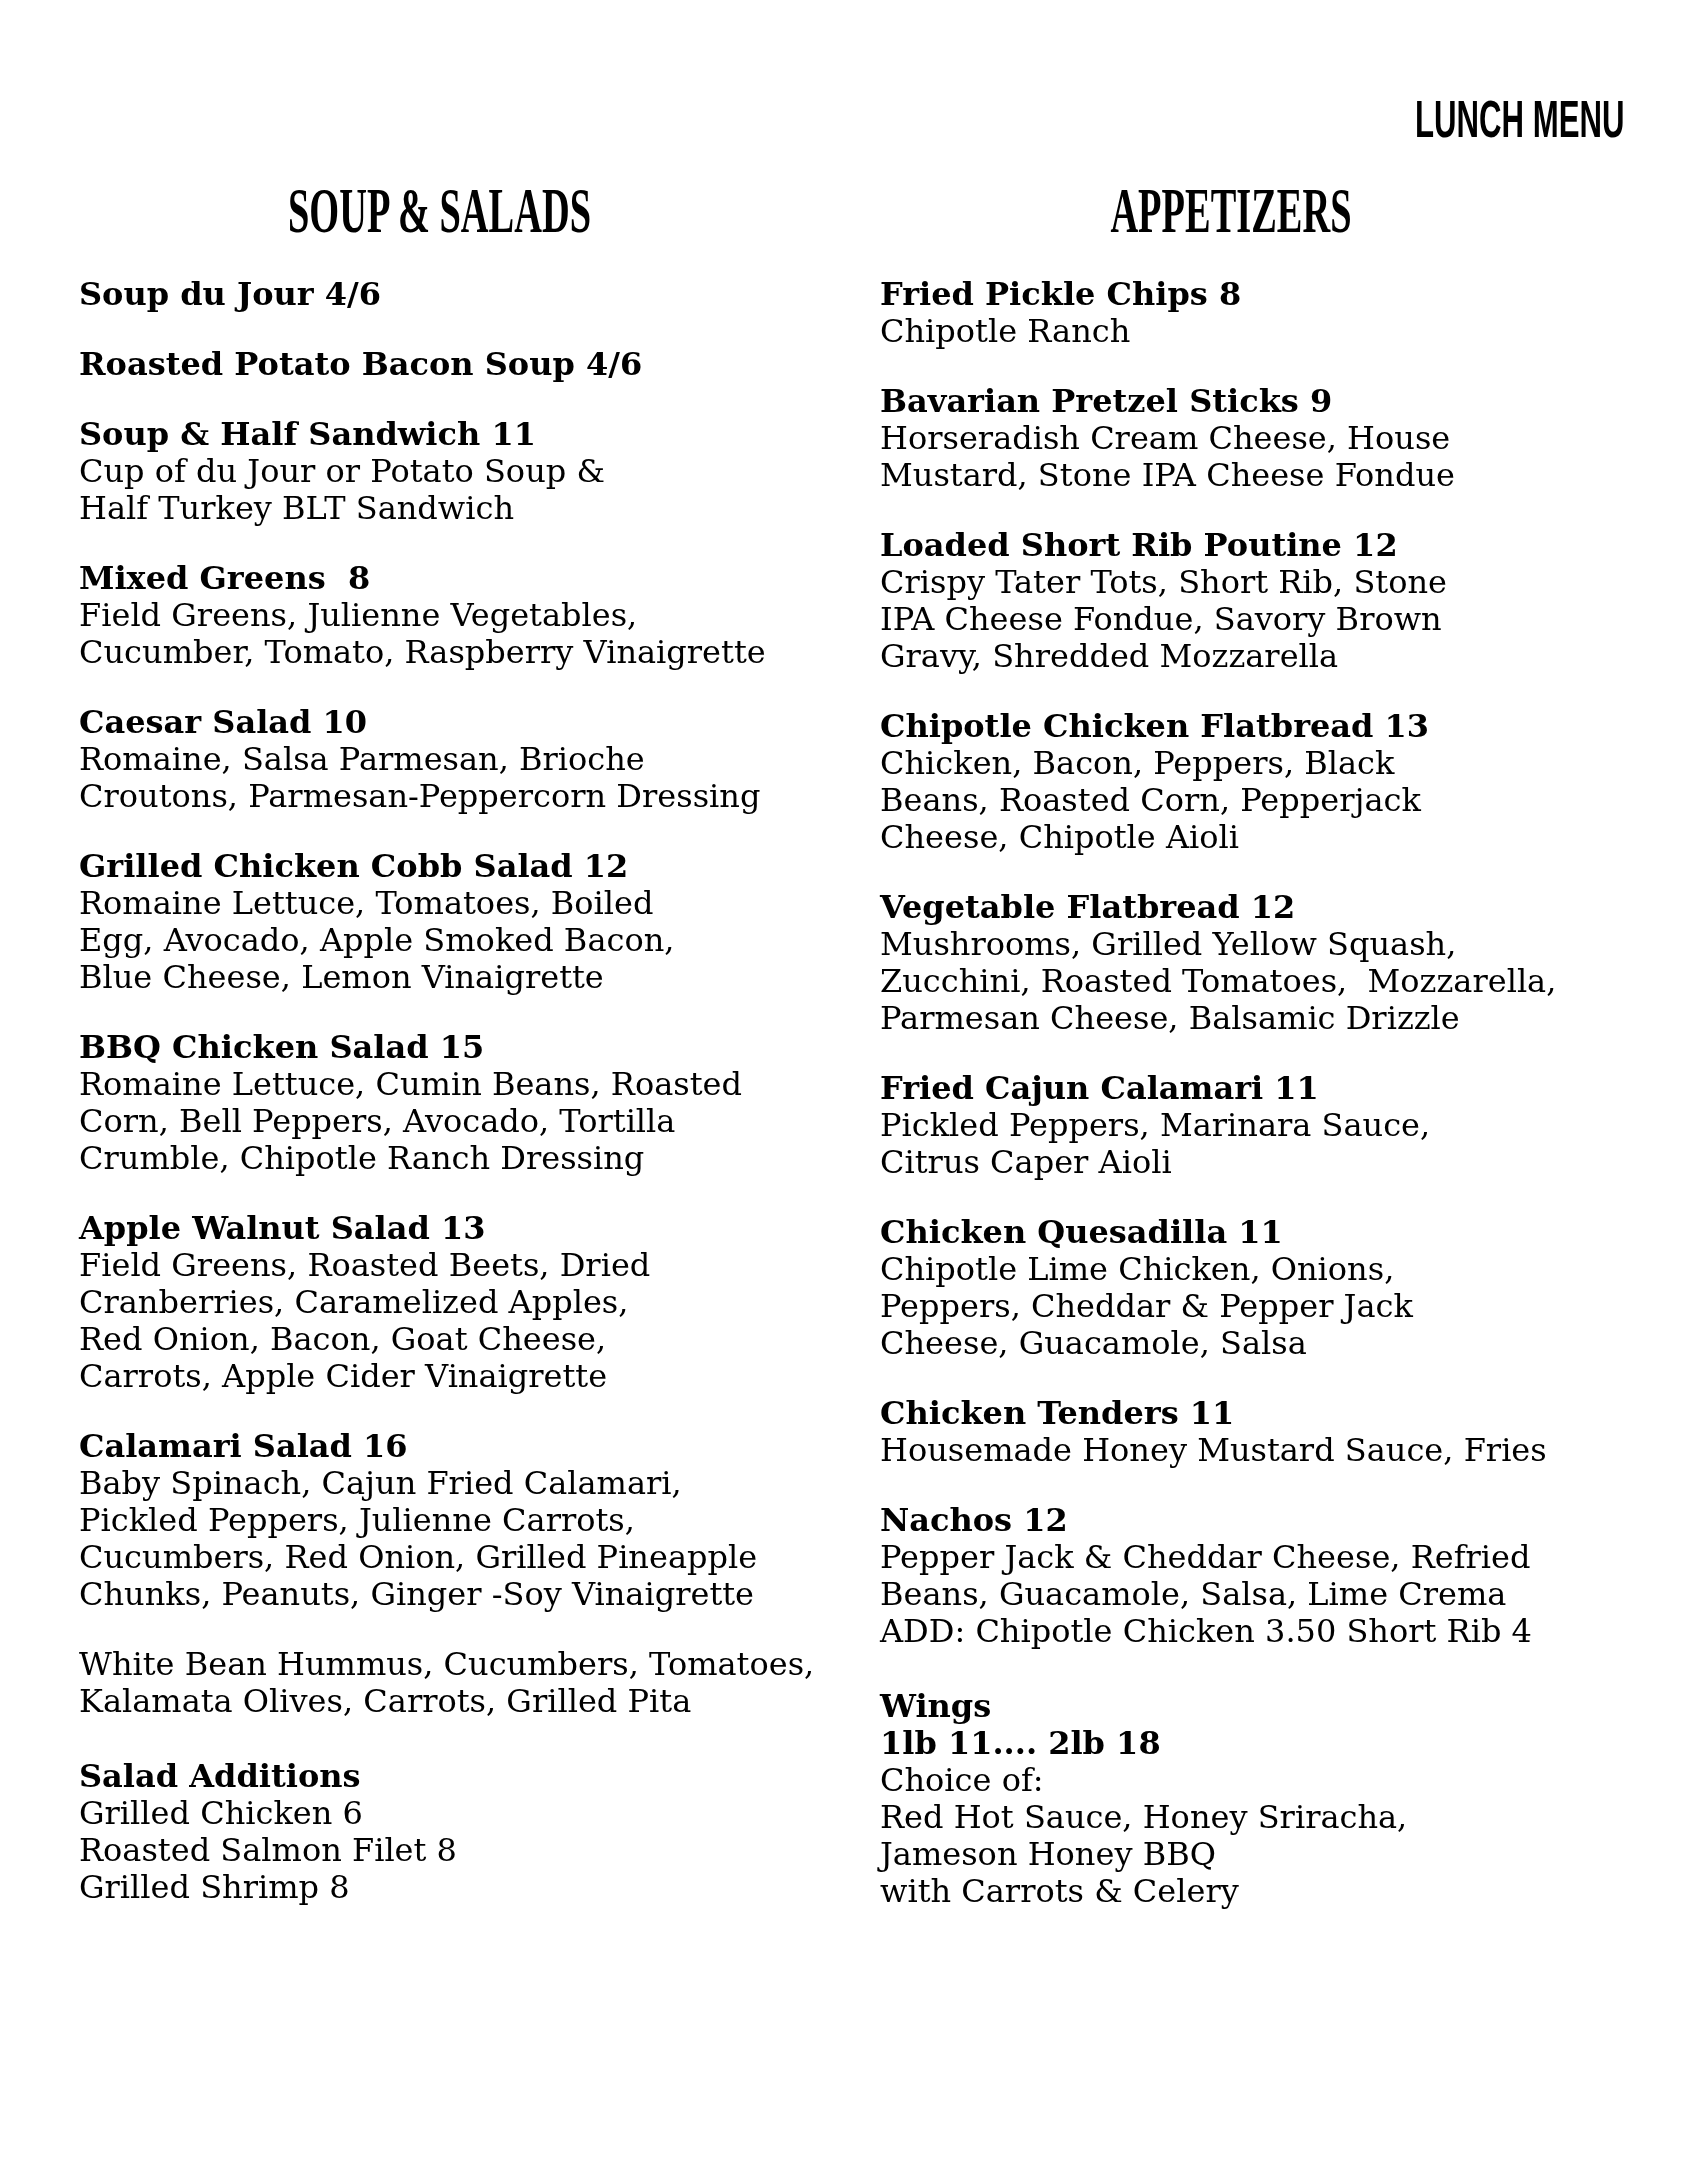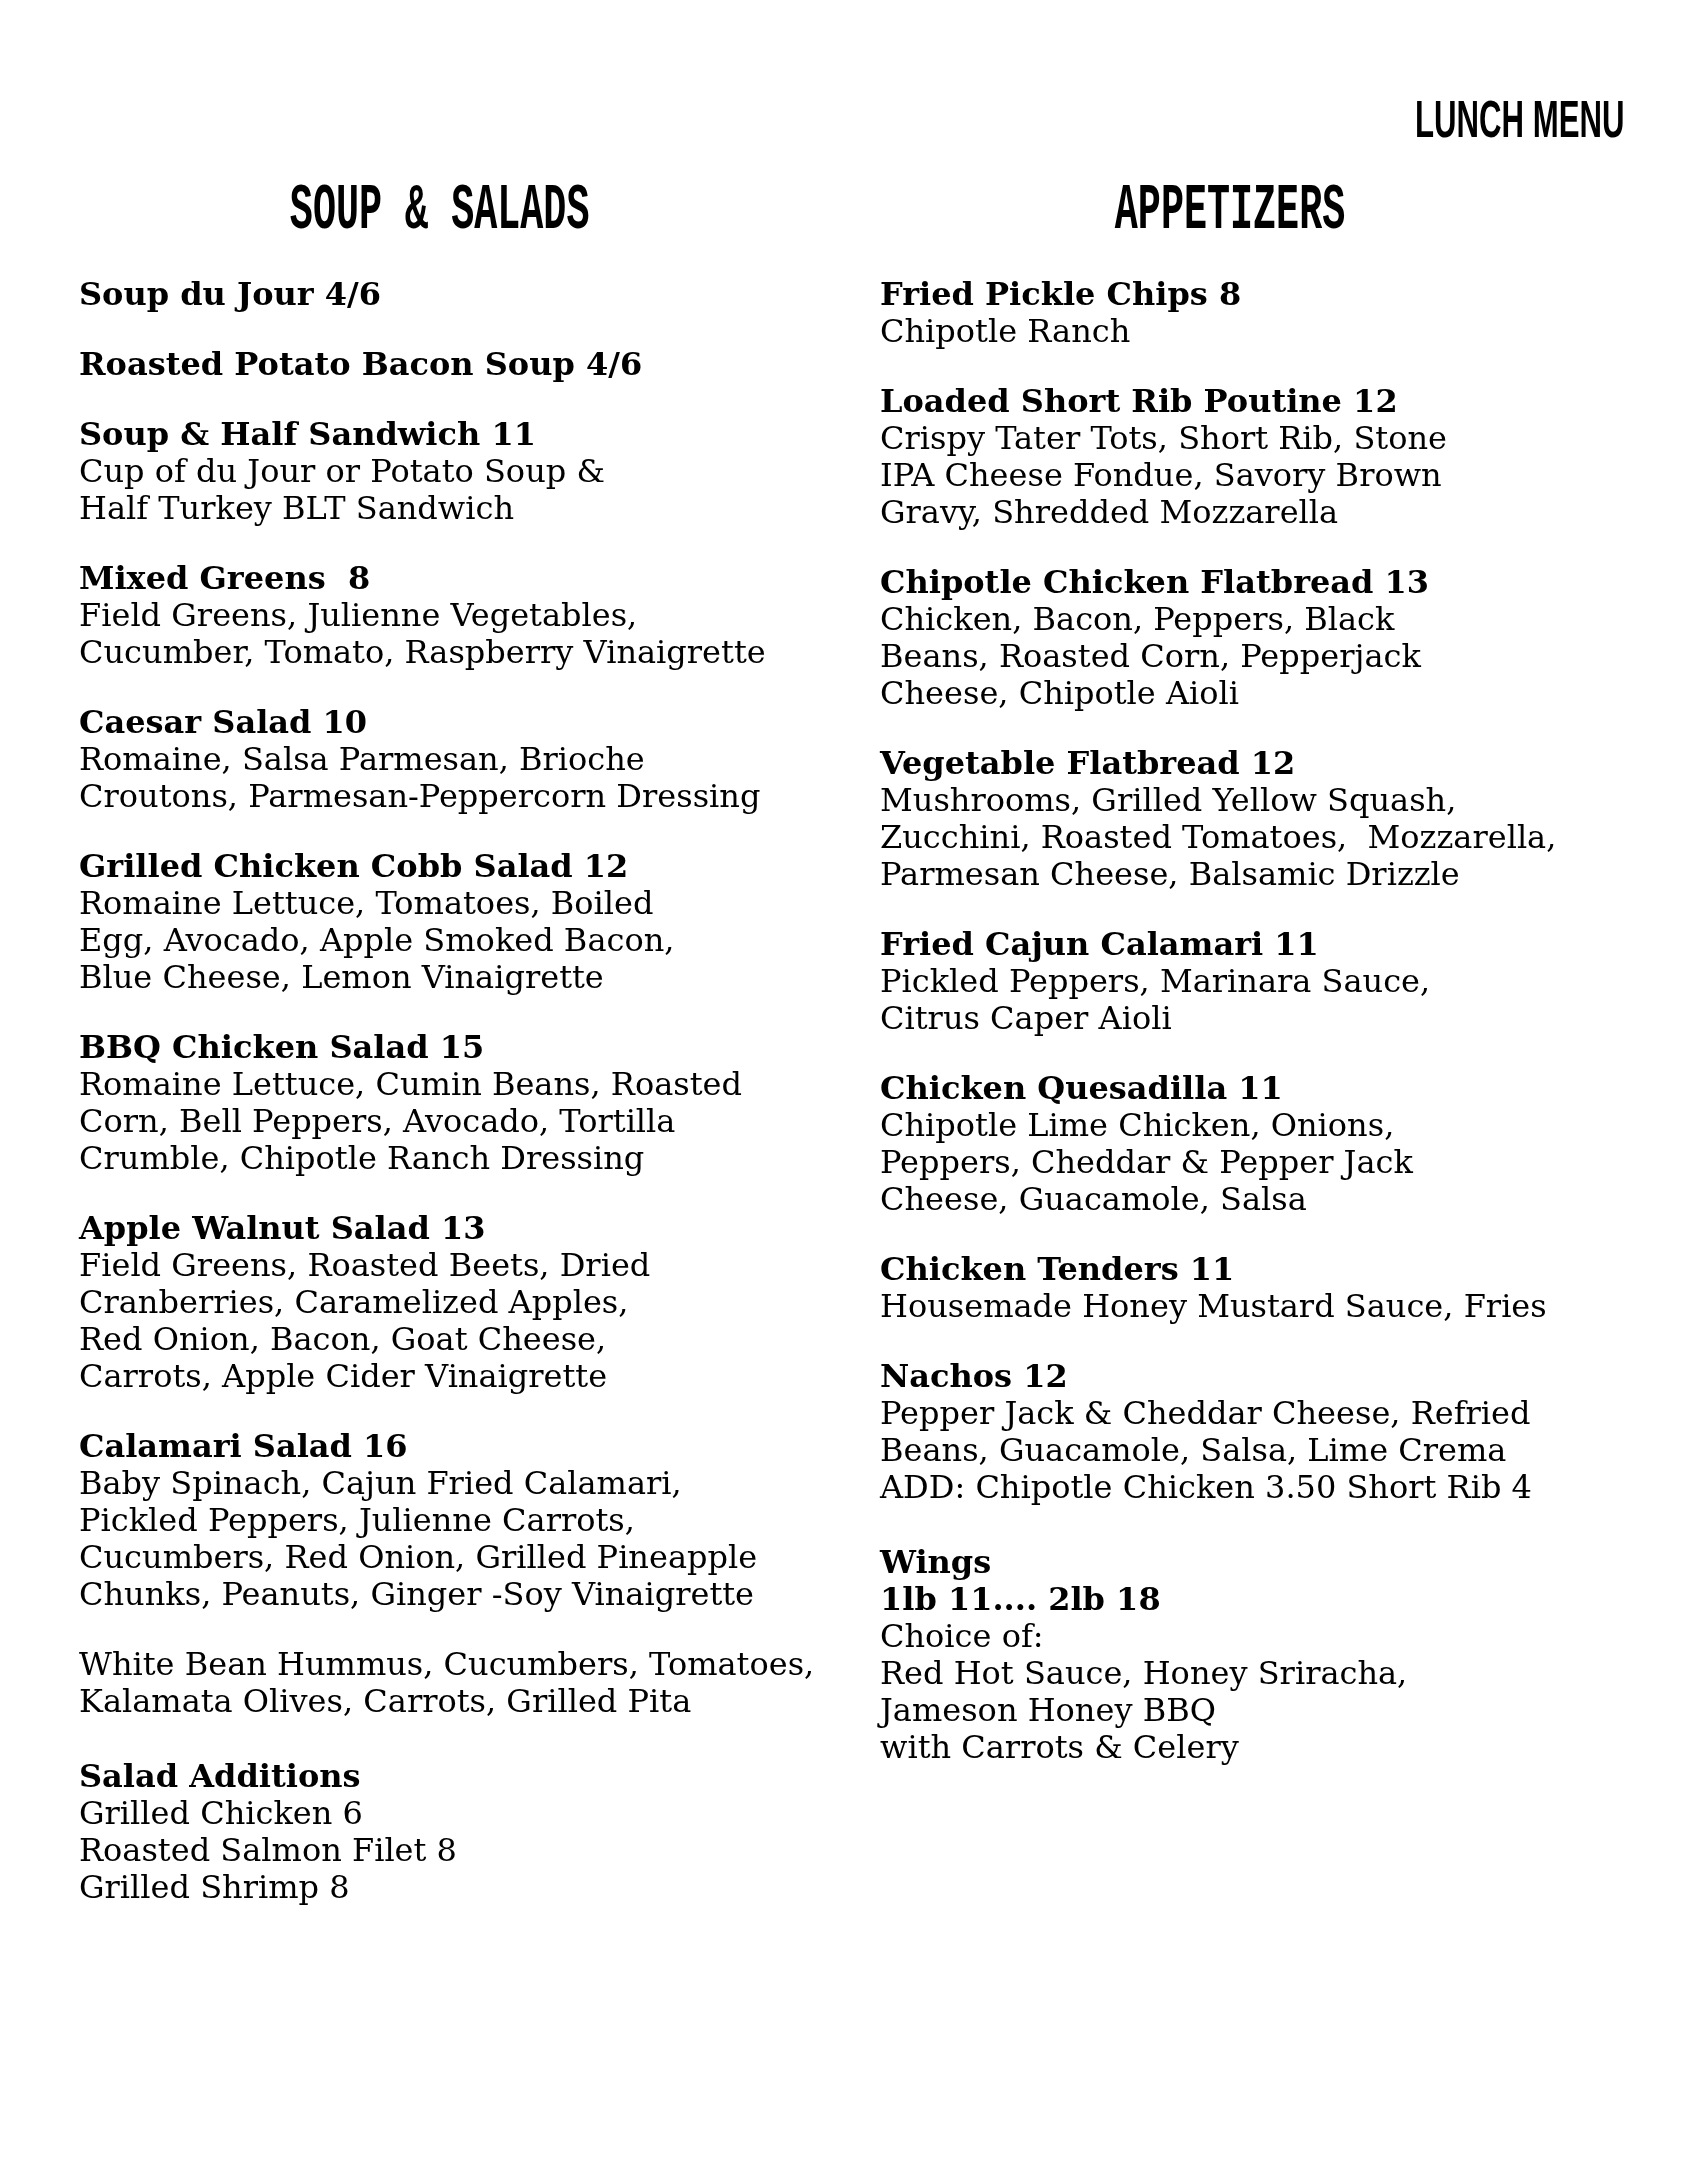--- a/index.html
+++ b/index.html
@@ -30,21 +30,21 @@
     letter-spacing: 0px;
   }
   .col {
     position: absolute;
     top: 179px;
   }
   .col-left  { left: 79px;  width: 721px; }
   .col-right { left: 880px; width: 701px; }
   .section-heading {
     text-align: center;
-    font-family: Liberation Mono, monospace;
+    font-family: Liberation Serif, serif;
     font-weight: 800;
     font-size: 64px;
     line-height: 1;
     margin: 0 0 33px 0;
     white-space: pre;
   }
   .item {
     font-family: "DejaVu Serif", "Liberation Serif", serif;
     font-size: 32px;
     line-height: 37px;
@@ -125,20 +125,25 @@
   </div>
 
   <div class="col col-right">
     <div class="section-heading"><span class="condensed heading-inner">APPETIZERS</span></div>
     <div>
         <div class="item">
           <div class="item-name">Fried Pickle Chips 8</div>
           <div class="desc-line">Chipotle Ranch</div>
         </div>
         <div class="item">
+          <div class="item-name">Bavarian Pretzel Sticks 9</div>
+          <div class="desc-line">Horseradish Cream Cheese, House</div>
+          <div class="desc-line">Mustard, Stone IPA Cheese Fondue</div>
+        </div>
+        <div class="item">
           <div class="item-name">Loaded Short Rib Poutine 12</div>
           <div class="desc-line">Crispy Tater Tots, Short Rib, Stone</div>
           <div class="desc-line">IPA Cheese Fondue, Savory Brown</div>
           <div class="desc-line">Gravy, Shredded Mozzarella</div>
         </div>
         <div class="item">
           <div class="item-name">Chipotle Chicken Flatbread 13</div>
           <div class="desc-line">Chicken, Bacon, Peppers, Black</div>
           <div class="desc-line">Beans, Roasted Corn, Pepperjack</div>
           <div class="desc-line">Cheese, Chipotle Aioli</div>

